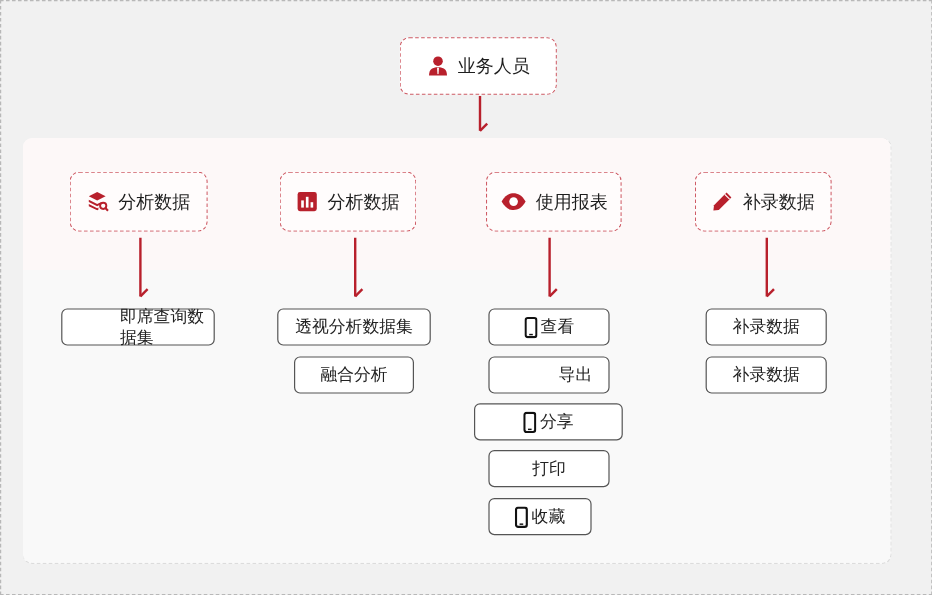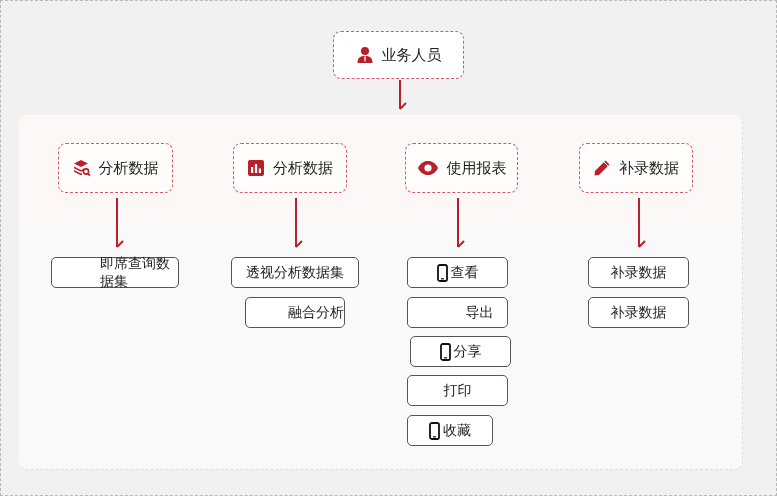--- a/index.html
+++ b/index.html
@@ -149,37 +149,37 @@
     </svg>
 </div>
 
 <div class="leaf" style="left:51px; top:257px; width:128px;padding-left:48px;">
   <span>即席查询数据集</span>
 </div>
 
 <div class="leaf" style="left:231px; top:257px; width:128px;font-family:Liberation Mono, monospace;">
   <span>透视分析数据集</span>
 </div>
-<div class="leaf" style="left:245px; top:297px; width:100px;justify-content:flex-end;">
+<div class="leaf" style="left:245px; top:297px; width:100px;">
   <span>融合分析</span>
 </div>
 
 <div class="leaf" style="left:407px; top:257px; width:101px;">
   <span class="phone">
     <svg viewBox="0 0 11 18">
         <rect x="1" y="1" width="9" height="16" rx="1.8" fill="none" stroke="#111" stroke-width="1.8"></rect>
         <rect x="4" y="14.2" width="3" height="1.2" fill="#111"></rect>
       </svg>
   </span>
   <span>查看</span>
 </div>
 <div class="leaf" style="left:407px; top:297px; width:101px;padding-left:44px;">
   <span>导出</span>
 </div>
-<div class="leaf" style="left:410px; top:336px; width:101px;">
+<div class="leaf" style="left:395px; top:336px; width:124px;">
   <span class="phone">
     <svg viewBox="0 0 11 18">
         <rect x="1" y="1" width="9" height="16" rx="1.8" fill="none" stroke="#111" stroke-width="1.8"></rect>
         <rect x="4" y="14.2" width="3" height="1.2" fill="#111"></rect>
       </svg>
   </span>
   <span>分享</span>
 </div>
 <div class="leaf" style="left:407px; top:375px; width:101px;">
   <span>打印</span>

